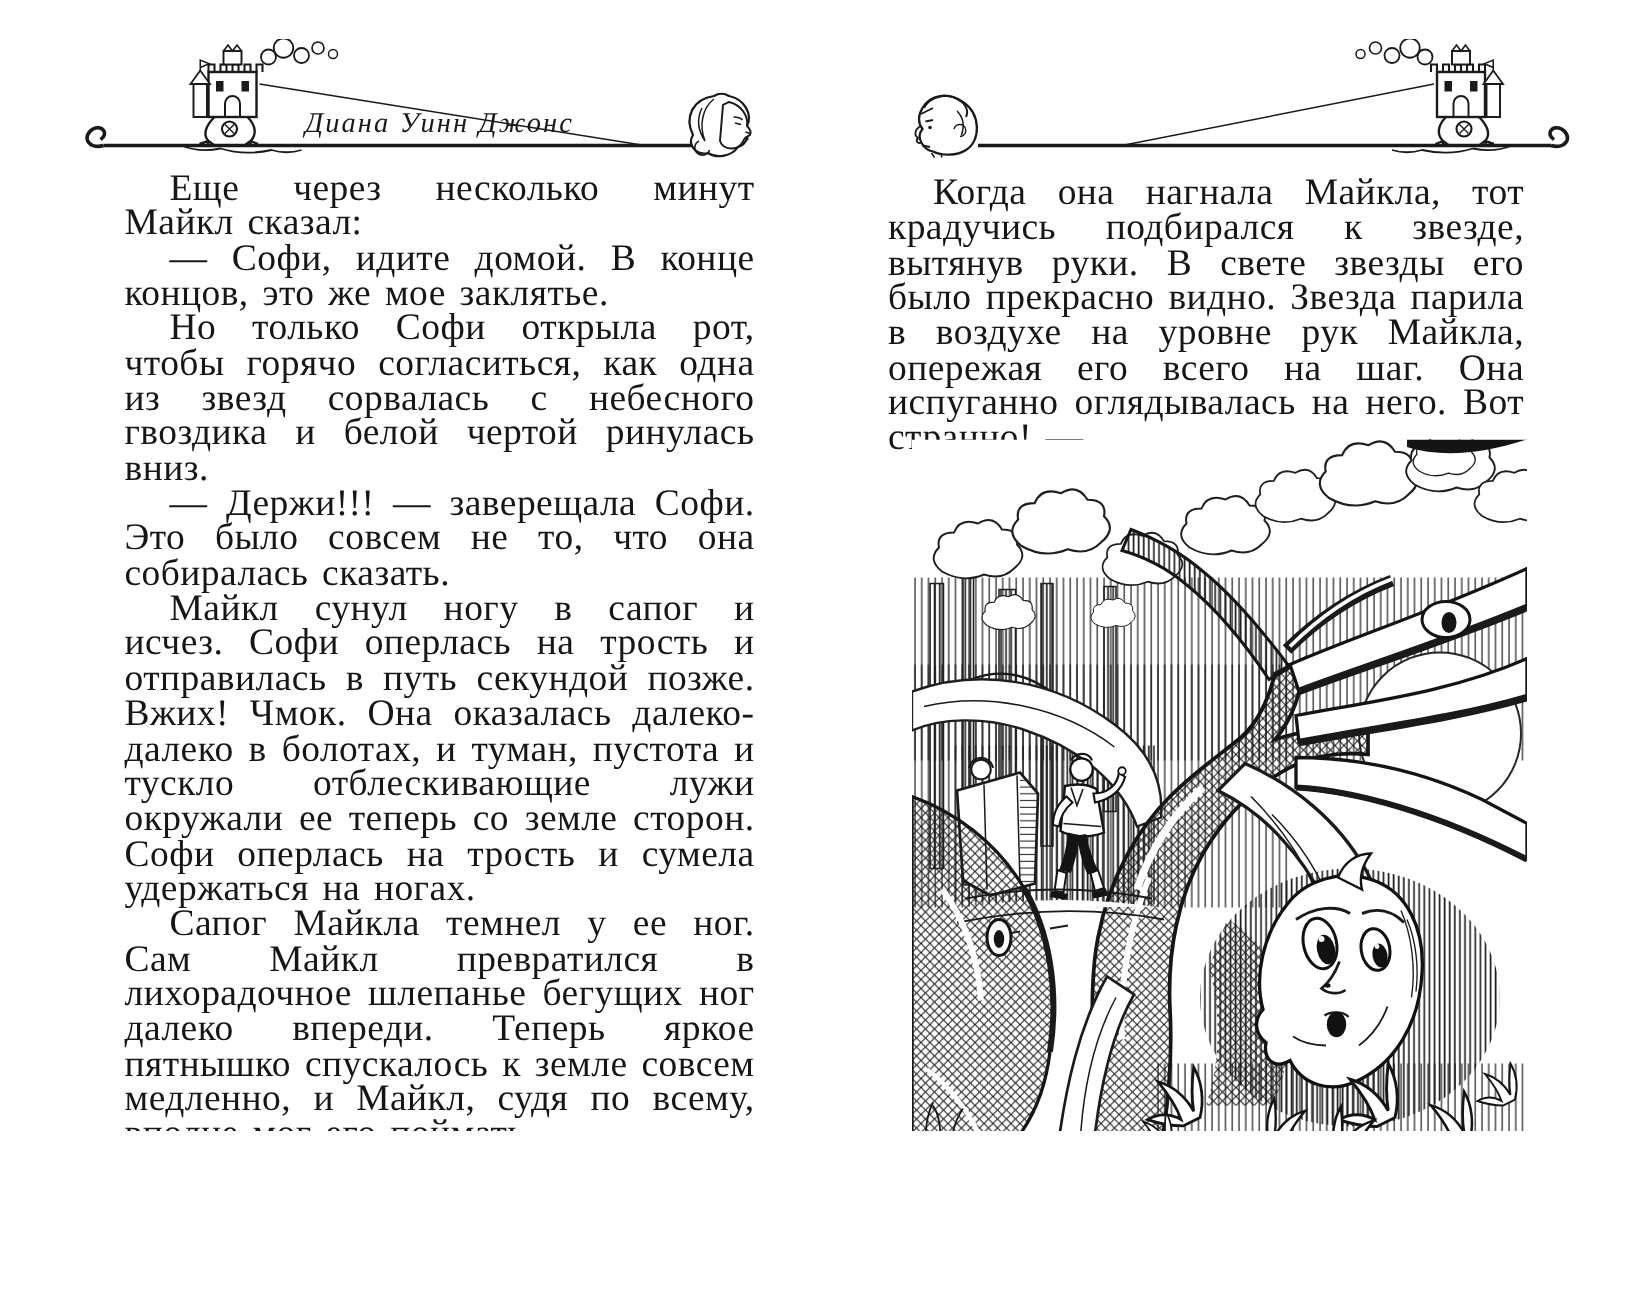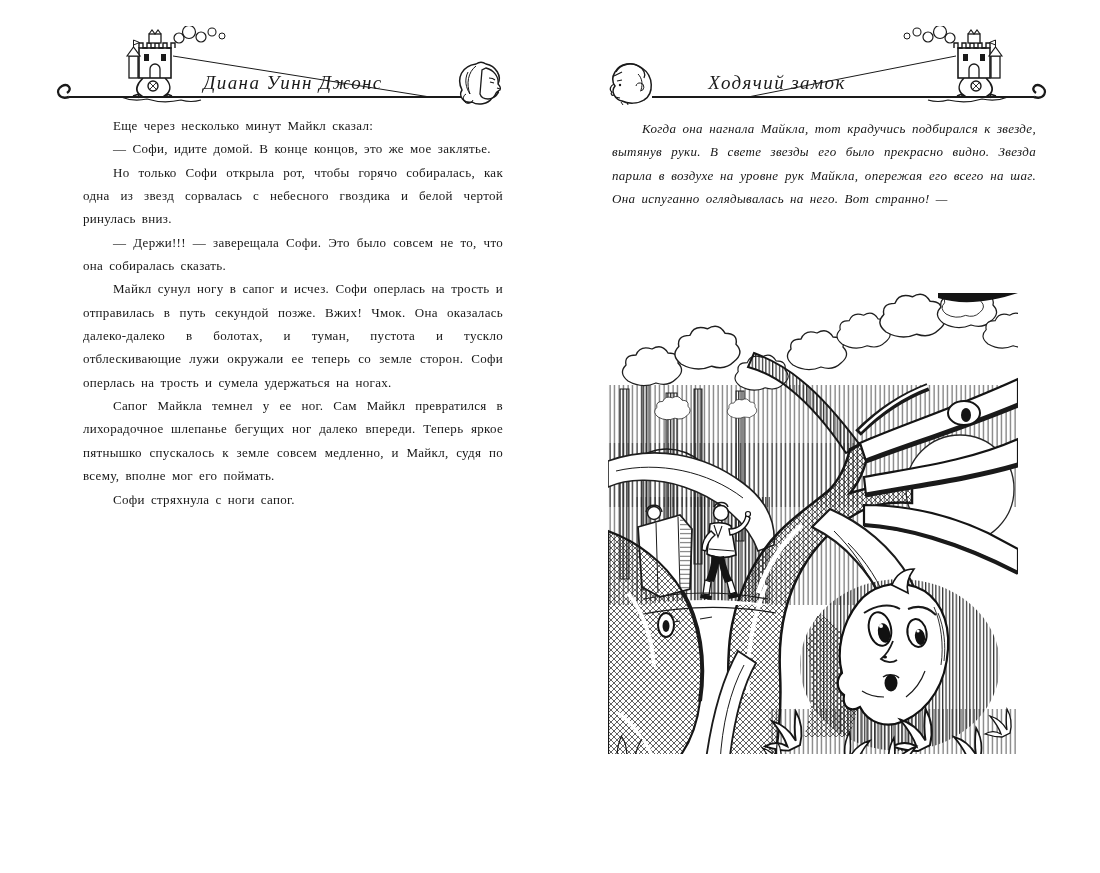--- a/index.html
+++ b/index.html
@@ -3,21 +3,21 @@
 <meta charset="utf-8">
 <style>
   html,body{margin:0;padding:0;}
   body{width:1100px;height:873px;background:#ffffff;font-family:"Liberation Serif","DejaVu Serif",serif;color:#161616;}
   .spread{position:relative;width:1100px;height:754px;background:#ffffff;overflow:hidden;}
   .page{position:absolute;top:0;height:873px;overflow:hidden;}
   .page-left{left:0;width:550px;}
   .page-right{left:550px;width:550px;}
   .runhead-svg{position:absolute;top:26px;height:80px;width:480px;}
   .runhead-title{position:absolute;top:72px;width:420px;text-align:center;font-style:italic;font-size:19px;letter-spacing:1.4px;color:#1a1a1a;}
-  .textcol{position:absolute;font-size:13px;line-height:23.35px;text-align:justify;letter-spacing:0.3px;word-spacing:2.6px;color:#161616;}
+  .textcol{position:absolute;font-size:25px;line-height:23.35px;text-align:justify;letter-spacing:0.3px;word-spacing:2.6px;color:#161616;}
   .textcol p{margin:0;text-indent:30px;}
   .folio{position:absolute;top:773px;font-size:17.5px;letter-spacing:1.5px;color:#a16207;}
   .illus{position:absolute;}
   svg .ink{stroke:#1a1a1a;fill:none;}
 </style>
 </head>
 <body>
 
 <div class="spread">
 
@@ -59,21 +59,21 @@
         <path d="M6,-18 C14,-16 19,-9 18,-2 C20,0 21,2 20,4 C18,5 17,5 16,7 C15,10 12,13 8,13 C4,13 1,11 0,8 L2,-16 Z" fill="#fff" stroke="#1a1a1a" stroke-width="1.3"></path>
         <path d="M10,-4 l4,1 M9,-8 C12,-8 14,-7 15,-6 M17,2 l3,1 M17,6 l2,1" class="ink" stroke-width="1.1"></path>
         <path d="M-12,-14 C-16,-6 -14,2 -10,8 M-4,-20 C-12,-14 -14,-2 -10,8 M-14,8 a5,5 0 1 0 7,6" class="ink" stroke-width="1"></path>
       </g>
     </svg>
     <div class="runhead-title" style="left:83px">Диана Уинн Джонс</div>
 
     <div class="textcol" style="left:83px;top:114px;width:420px;">
       <p>Еще через несколько минут Майкл сказал:</p>
       <p>— Софи, идите домой. В конце концов, это же мое заклятье.</p>
-      <p>Но только Софи открыла рот, чтобы горячо собиралась, как одна из звезд сорвалась с небесного гвоздика и белой чертой ринулась вниз.</p>
+      <p>Но только Софи открыла рот, чтобы горячо согласиться, как одна из звезд сорвалась с небесного гвоздика и белой чертой ринулась вниз.</p>
       <p>— Держи!!! — заверещала Софи. Это было совсем не то, что она собиралась сказать.</p>
       <p>Майкл сунул ногу в сапог и исчез. Софи оперлась на трость и отправилась в путь секундой позже. Вжих! Чмок. Она оказалась далеко-далеко в болотах, и туман, пустота и тускло отблескивающие лужи окружали ее теперь со земле сторон. Софи оперлась на трость и сумела удержаться на ногах.</p>
       <p>Сапог Майкла темнел у ее ног. Сам Майкл превратился в лихорадочное шлепанье бегущих ног далеко впереди. Теперь яркое пятнышко спускалось к земле совсем медленно, и Майкл, судя по всему, вполне мог его поймать.</p>
       <p>Софи стряхнула с ноги сапог.</p>
     </div>
 
     <div class="folio" style="left:83px">196</div>
   </section>
 
   <section class="page page-right">
@@ -109,23 +109,22 @@
       </g>
 
       <g transform="translate(42,62)">
         <path d="M14,12 C24,6 24,-12 12,-20 C2,-27 -10,-25 -15,-16 C-18,-11 -18,-6 -15,-2 C-20,4 -14,12 -8,13 C-2,16 8,16 14,12 Z" fill="#fff" stroke="#1a1a1a" stroke-width="1.5"></path>
         <path d="M-14,-16 C-10,-24 2,-26 8,-22 C14,-19 16,-14 14,-10 M-16,-12 L-8,-16" class="ink" stroke-width="1.3"></path>
         <path d="M-16,-4 C-20,-2 -21,2 -18,4 C-20,6 -18,8 -16,7 M-15,9 l5,1 M-13,-7 l5,-1" class="ink" stroke-width="1.2"></path>
         <circle cx="-10" cy="-3" r="1.2" fill="#1a1a1a"></circle>
         <path d="M6,-2 a4,4 0 1 1 4,5 M8,-14 C12,-10 13,-4 11,2 M-9,14 l2,3 M-3,14 l1,3" class="ink" stroke-width="1"></path>
       </g>
     </svg>
-    <div class="runhead-title" style="left:17px">Ходячий замок</div>
-
-    <div class="textcol" style="left:62px;top:117px;width:424px;font-style:italic;">
+
+    <div class="textcol" style="left:42px;top:117px;width:424px;">
       <p>Когда она нагнала Майкла, тот крадучись подбирался к звезде, вытянув руки. В свете звезды его было прекрасно видно. Звезда парила в воздухе на уровне рук Майкла, опережая его всего на шаг. Она испуганно оглядывалась на него. Вот странно! —</p>
     </div>
 
     <svg class="illus" style="left:58px;top:293px;width:410px;height:482px;" viewBox="0 0 410 482">
       <defs>
         <pattern id="vh" width="4.5" height="7" patternUnits="userSpaceOnUse">
             <path d="M2 0V7" stroke="#1c1c1c" stroke-width="0.8"></path>
           </pattern>
         <pattern id="vh2" width="3.4" height="7" patternUnits="userSpaceOnUse">
             <path d="M1.5 0V7" stroke="#1c1c1c" stroke-width="1.1"></path>

